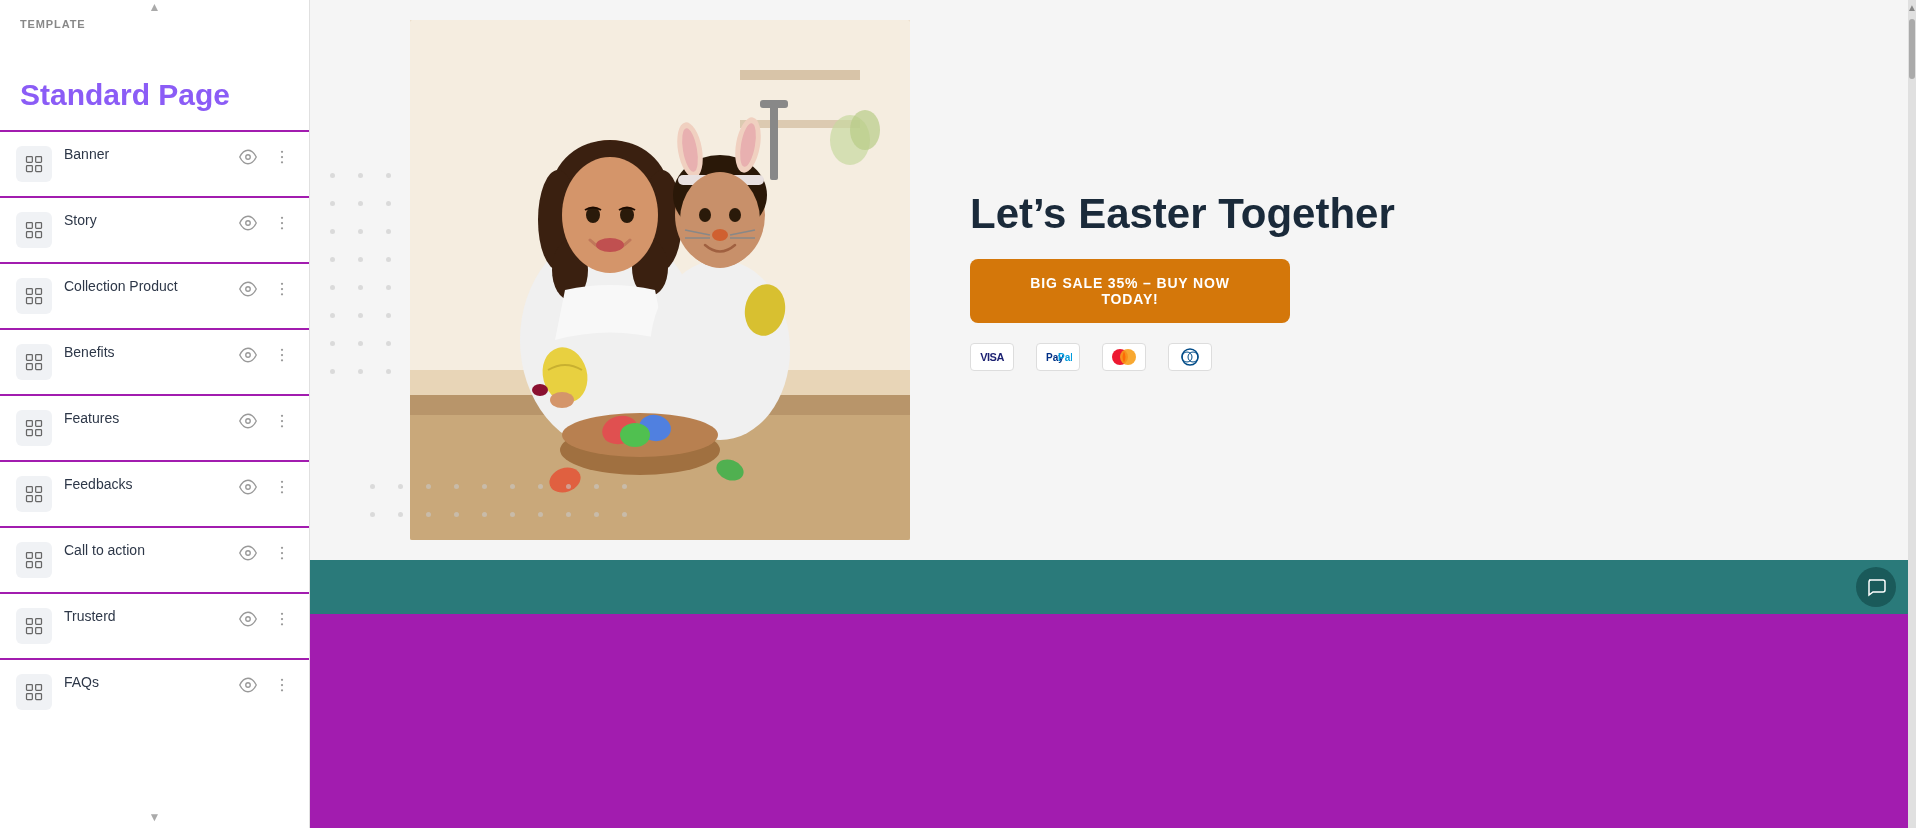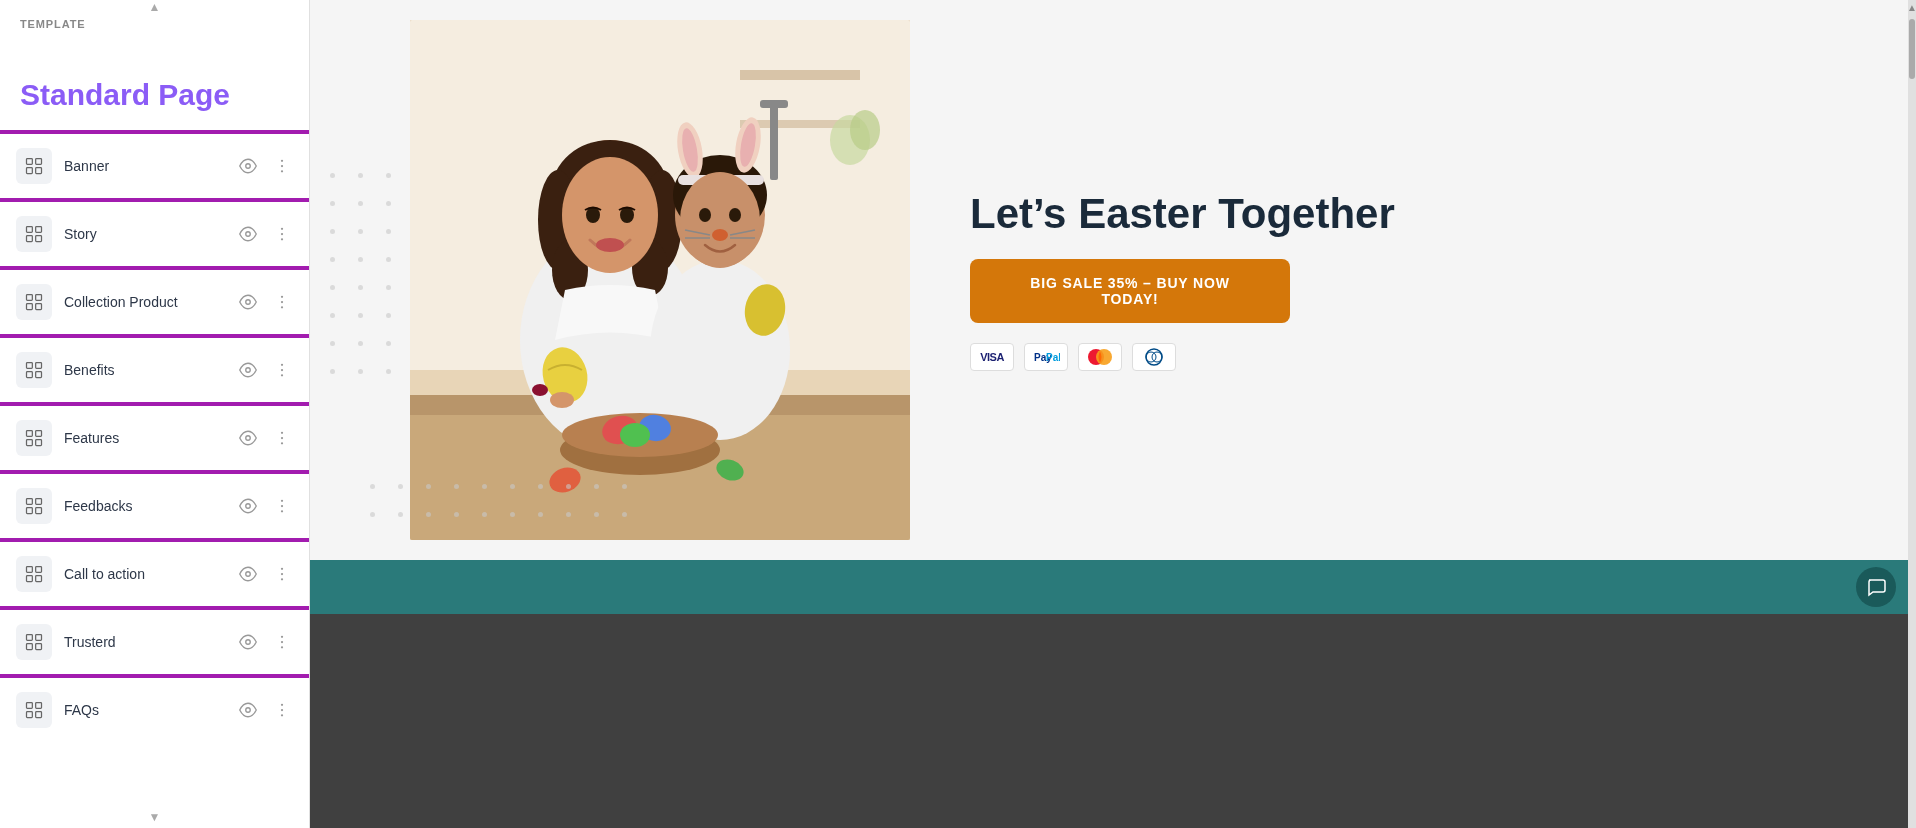--- a/index.html
+++ b/index.html
@@ -28,23 +28,23 @@
     }
     .sidebar-title {
       font-size: 30px;
       font-weight: 700;
       color: #8b5cf6;
       padding: 0 20px 18px 20px;
       margin-top: 40px;
     }
     .sidebar-item {
       display: flex;
-      align-items: center;
+      align-items: flex-start;
       padding: 14px 14px 14px 16px;
-      border-top: 4px solid #a21caf;
+      border-top: 2px solid #a21caf;
       cursor: pointer;
       background: #fff;
       transition: background 0.15s;
     }
     .sidebar-item-icon {
       width: 36px;
       height: 36px;
       background: #f0f2f5;
       border-radius: 6px;
       display: flex;
@@ -90,21 +90,21 @@
       color: #aaa;
       font-size: 12px;
       cursor: pointer;
     }
     .sidebar-scroll-up { top: 0; }
     .sidebar-scroll-down { bottom: 0; background: #fff; padding: 4px; }
 
     
     .main {
       flex: 1;
-      background: #404040;
+      background: #a21caf;
       display: flex;
       flex-direction: column;
       overflow-y: auto;
       position: relative;
     }
 
     
     .preview-area {
       flex: 1;
       display: flex;
@@ -202,21 +202,21 @@
       letter-spacing: 0.06em;
       text-transform: uppercase;
       cursor: pointer;
       max-width: 320px;
       margin-bottom: 20px;
     }
 
     .payment-icons {
       display: flex;
       align-items: center;
-      gap: 10px;
+      gap: 22px;
     }
 
     .payment-icon {
       width: 44px;
       height: 28px;
       border-radius: 4px;
       border: 1px solid #ddd;
       display: flex;
       align-items: center;
       justify-content: center;

